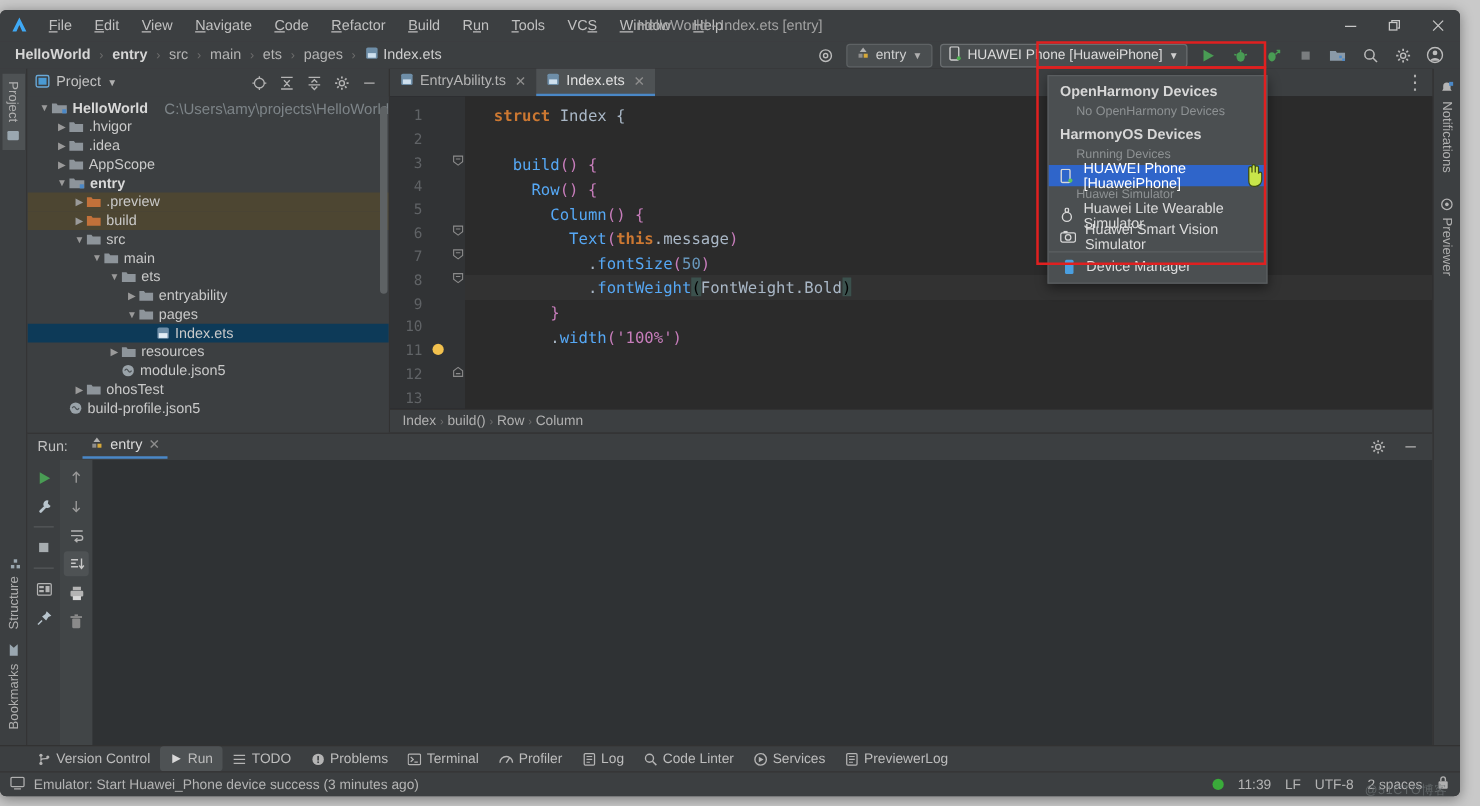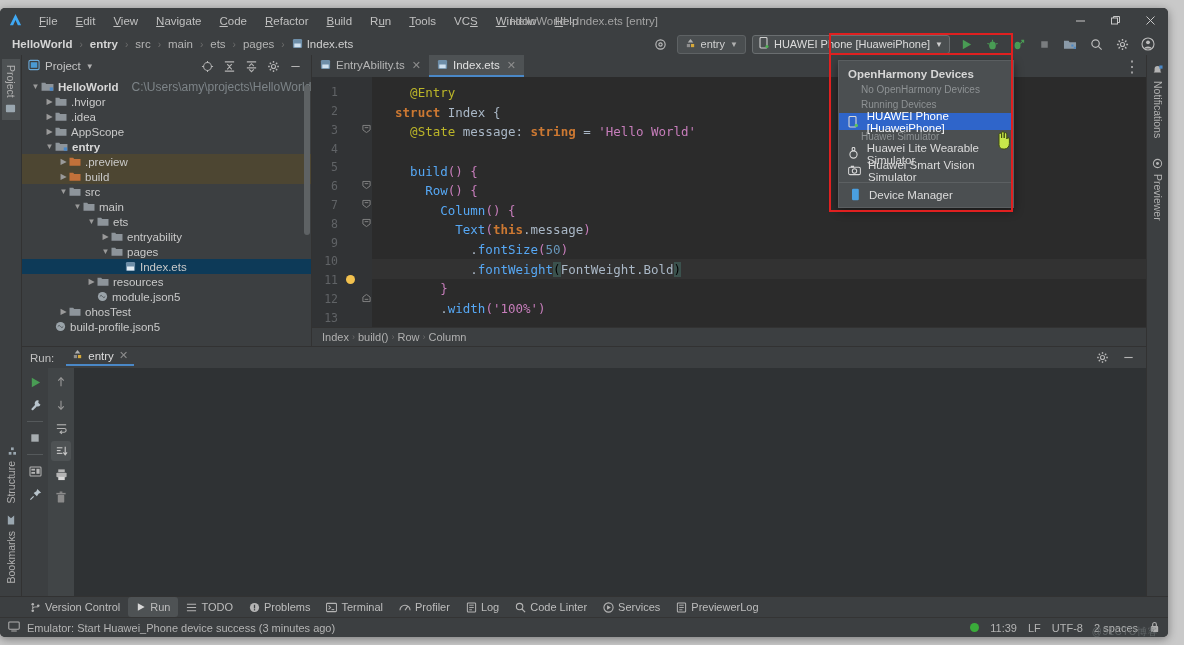--- a/index.html
+++ b/index.html
@@ -758,23 +758,21 @@
                   <span class="gicon fold" style="left: 50px;"><svg width="9" height="9" viewBox="0 0 10 10">
                       <path d="M1 9 H9 V4 L5 1 L1 4 Z" fill="none" stroke="#8a8a8a" stroke-width="1"></path>
                       <line x1="3" y1="6.5" x2="7" y2="6.5" stroke="#8a8a8a" stroke-width="1"></line>
                     </svg></span>
                 </div>
                 <div class="gline">
                   <span class="gnum">13</span>
                 </div>
               </div>
             <div class="code-lines" id="codelines">
-                <div class="cline"><span class="pln">    </span><span class="ann">@Entry</span></div>
                 <div class="cline"><span class="pln">  </span><span class="kw">struct</span><span class="typ"> Index {</span></div>
-                <div class="cline"><span class="pln">    </span><span class="ann">@State</span><span class="typ"> message</span><span class="pln">: </span><span class="kw">string</span><span class="pln"> = </span><span class="pnk">'Hello World'</span></div>
                 <div class="cline"><span class="pln"></span></div>
                 <div class="cline"><span class="pln">    </span><span class="fn">build</span><span class="pnk">() {</span></div>
                 <div class="cline"><span class="pln">      </span><span class="fn">Row</span><span class="pnk">() {</span></div>
                 <div class="cline"><span class="pln">        </span><span class="fn">Column</span><span class="pnk">() {</span></div>
                 <div class="cline"><span class="pln">          </span><span class="fn">Text</span><span class="pnk">(</span><span class="kw">this</span><span class="typ">.message</span><span class="pnk">)</span></div>
                 <div class="cline"><span class="pln">            .</span><span class="fn">fontSize</span><span class="pnk">(</span><span class="num">50</span><span class="pnk">)</span></div>
                 <div class="cline cur"><span class="pln">            .</span><span class="fn">fontWeight</span><span class="brmatch">(</span><span class="typ">FontWeight.Bold</span><span class="brmatch">)</span></div>
                 <div class="cline"><span class="pnk">        }</span></div>
                 <div class="cline"><span class="pln">        .</span><span class="fn">width</span><span class="pnk">(</span><span class="pnk">'100%'</span><span class="pnk">)</span></div>
               </div>
@@ -1058,20 +1056,21 @@
             <rect x="2" y="5.5" width="8" height="6.5" rx="1" fill="#b0b0b0"></rect>
             <path d="M4 5.5 V3.6 a2 2 0 0 1 4 0 V5.5" fill="none" stroke="#b0b0b0" stroke-width="1.2"></path>
           </svg>
       </span>
     </span>
   </div>
 
   <div class="dropdown" id="dropdown">
       <div class="dd-group">OpenHarmony Devices</div>
       <div class="dd-sub">No OpenHarmony Devices</div>
+      <div class="dd-group">HarmonyOS Devices</div>
       <div class="dd-sub">Running Devices</div>
       <div class="dd-item sel">
         <span style="display: inline-flex; width: 14px; justify-content: center;">
           <svg width="11" height="12" viewBox="0 0 11 12">
             <rect x="1" y="0.5" width="7" height="10.5" rx="1" fill="none" stroke="#d8d8d8" stroke-width="1.1"></rect>
             <circle cx="8.3" cy="9.4" r="1.7" fill="#5cc45c"></circle>
           </svg>
         </span>
         <span>HUAWEI Phone [HuaweiPhone]</span>
       </div>

